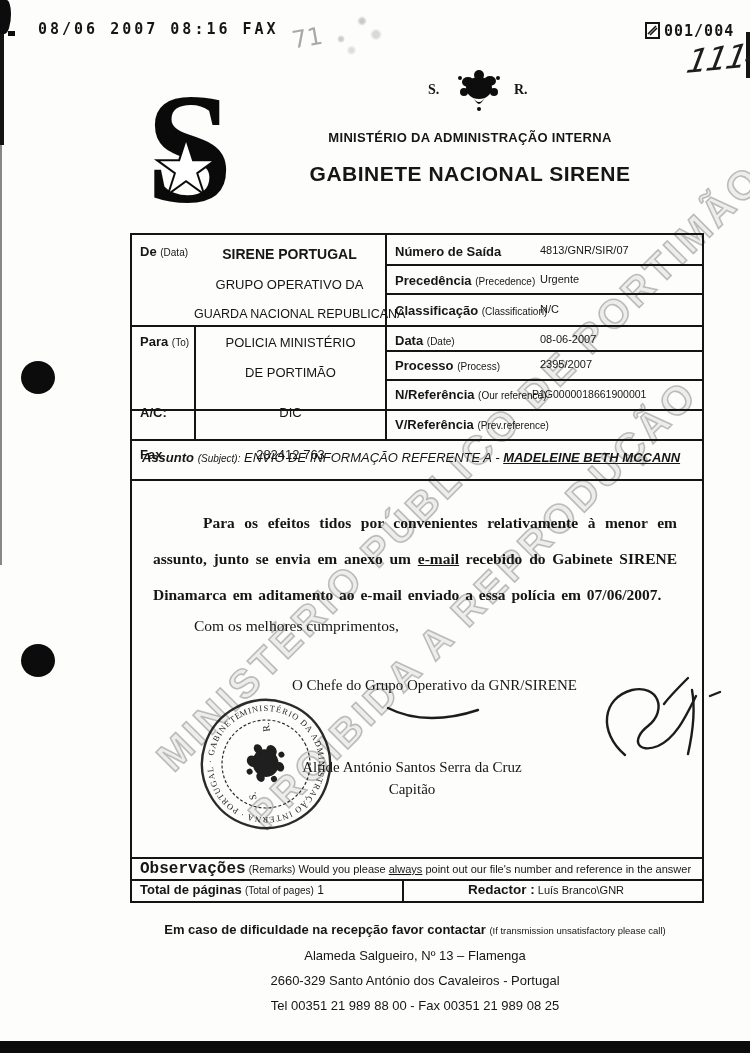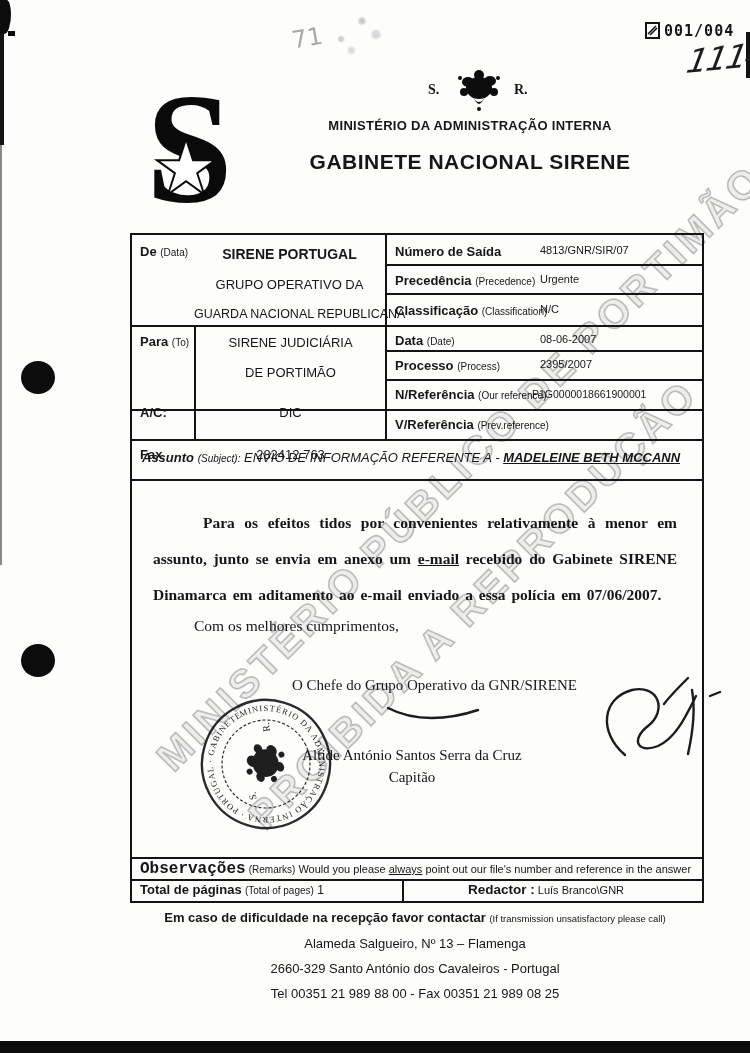--- a/index.html
+++ b/index.html
@@ -3,21 +3,21 @@
 <meta charset="utf-8">
 <style>
   html,body{margin:0;padding:0;background:#e8e8e8;}
   #page{position:relative;width:750px;height:1053px;background:#fdfdfc;overflow:hidden;
         font-family:"Liberation Sans",sans-serif;color:#161616;}
   .abs{position:absolute;}
   .serif{font-family:"Liberation Serif","DejaVu Serif",serif;}
   .mono{font-family:"DejaVu Sans Mono",monospace;}
   .b{font-weight:bold;}
   .small{font-size:10px;font-weight:normal;}
-  .center{text-align:center;}
+  .center{text-align:center;margin-top:12px;}
   .line{position:absolute;background:#141414;}
   
   .hole{position:absolute;width:34px;height:33px;border-radius:50%;background:#0c0c0c;}
   
   .wm{position:absolute;transform-origin:0 0;transform:rotate(-45deg);
       font-weight:bold;font-size:40px;letter-spacing:4px;white-space:nowrap;
       color:rgba(145,145,145,0.14);-webkit-text-stroke:1.6px rgba(140,140,140,0.55);
       z-index:1;font-family:"Liberation Sans",sans-serif;}
   .z2{z-index:2;}
   
@@ -37,20 +37,21 @@
 
   <div class="line" style="left:0;top:0;width:4px;height:145px;"></div>
   <div class="line" style="left:0;top:145px;width:2px;height:420px;opacity:.5;"></div>
   <div class="abs" style="left:0;top:0;width:11px;height:34px;background:#0c0c0c;border-radius:0 40% 60% 0;"></div>
   <div class="abs" style="left:8px;top:31px;width:7px;height:5px;background:#0c0c0c;"></div>
   <div class="line" style="left:746px;top:32px;width:4px;height:46px;"></div>
   <div class="abs" style="left:0;top:1041px;width:750px;height:12px;background:#0c0c0c;"></div>
   <div class="hole" style="left:21px;top:361px;"></div>
   <div class="hole" style="left:21px;top:644px;"></div>
 
+  <div class="abs mono b z2" style="left:38px;top:20px;font-size:15px;letter-spacing:3px;">08/06 2007 08:16 FAX</div>
 
   <div class="abs z2" style="left:292px;top:24px;font-size:24px;color:#a9a9a9;transform:rotate(-10deg);font-family:'DejaVu Sans',sans-serif;">71</div>
   <div class="abs" style="left:320px;top:12px;width:70px;height:45px;z-index:2;
               background:radial-gradient(circle at 30% 60%, rgba(150,150,150,.45) 2px, transparent 4px),
                          radial-gradient(circle at 60% 20%, rgba(150,150,150,.5) 2px, transparent 5px),
                          radial-gradient(circle at 80% 50%, rgba(160,160,160,.4) 3px, transparent 6px),
                          radial-gradient(circle at 45% 85%, rgba(160,160,160,.35) 2px, transparent 5px);"></div>
 
   <svg class="abs z2" style="left:645px;top:22px;" width="15" height="17" viewBox="0 0 15 17">
     <rect x="1" y="1" width="13" height="15" fill="none" stroke="#141414" stroke-width="2"></rect>
@@ -108,21 +109,21 @@
     <div class="abs lbl" style="left:8px;top:9px;">
       <span>De</span> <span class="small">(Data)</span>
     </div>
     <div class="cellcenter b" style="left:62px;top:11px;width:191px;font-size:14px;">SIRENE PORTUGAL</div>
     <div class="cellcenter" style="left:62px;top:42px;width:191px;">GRUPO OPERATIVO DA</div>
     <div class="cellcenter" style="left:62px;top:72px;width:191px;font-size:12.5px;">GUARDA NACIONAL REPUBLICANA</div>
 
     <div class="abs lbl" style="left:8px;top:99px;">
       <span>Para</span> <span class="small">(To)</span>
     </div>
-    <div class="cellcenter" style="left:64px;top:100px;width:189px;">SIRENE JUDICIÁRIA</div>
+    <div class="cellcenter" style="left:64px;top:100px;width:189px;">POLICIA MINISTÉRIO</div>
     <div class="cellcenter" style="left:64px;top:130px;width:189px;">DE PORTIMÃO</div>
 
     <div class="abs lbl" style="left:8px;top:170px;">A/C:</div>
     <div class="cellcenter" style="left:64px;top:170px;width:189px;">DIC</div>
 
     <div class="abs lbl" style="left:8px;top:212px;">Fax</div>
     <div class="cellcenter" style="left:64px;top:212px;width:189px;">282412 763</div>
 
     <div class="abs lbl" style="left:263px;top:9px;">Número de Saída</div>
     <div class="abs val" style="left:408px;top:9px;">4813/GNR/SIR/07</div>

